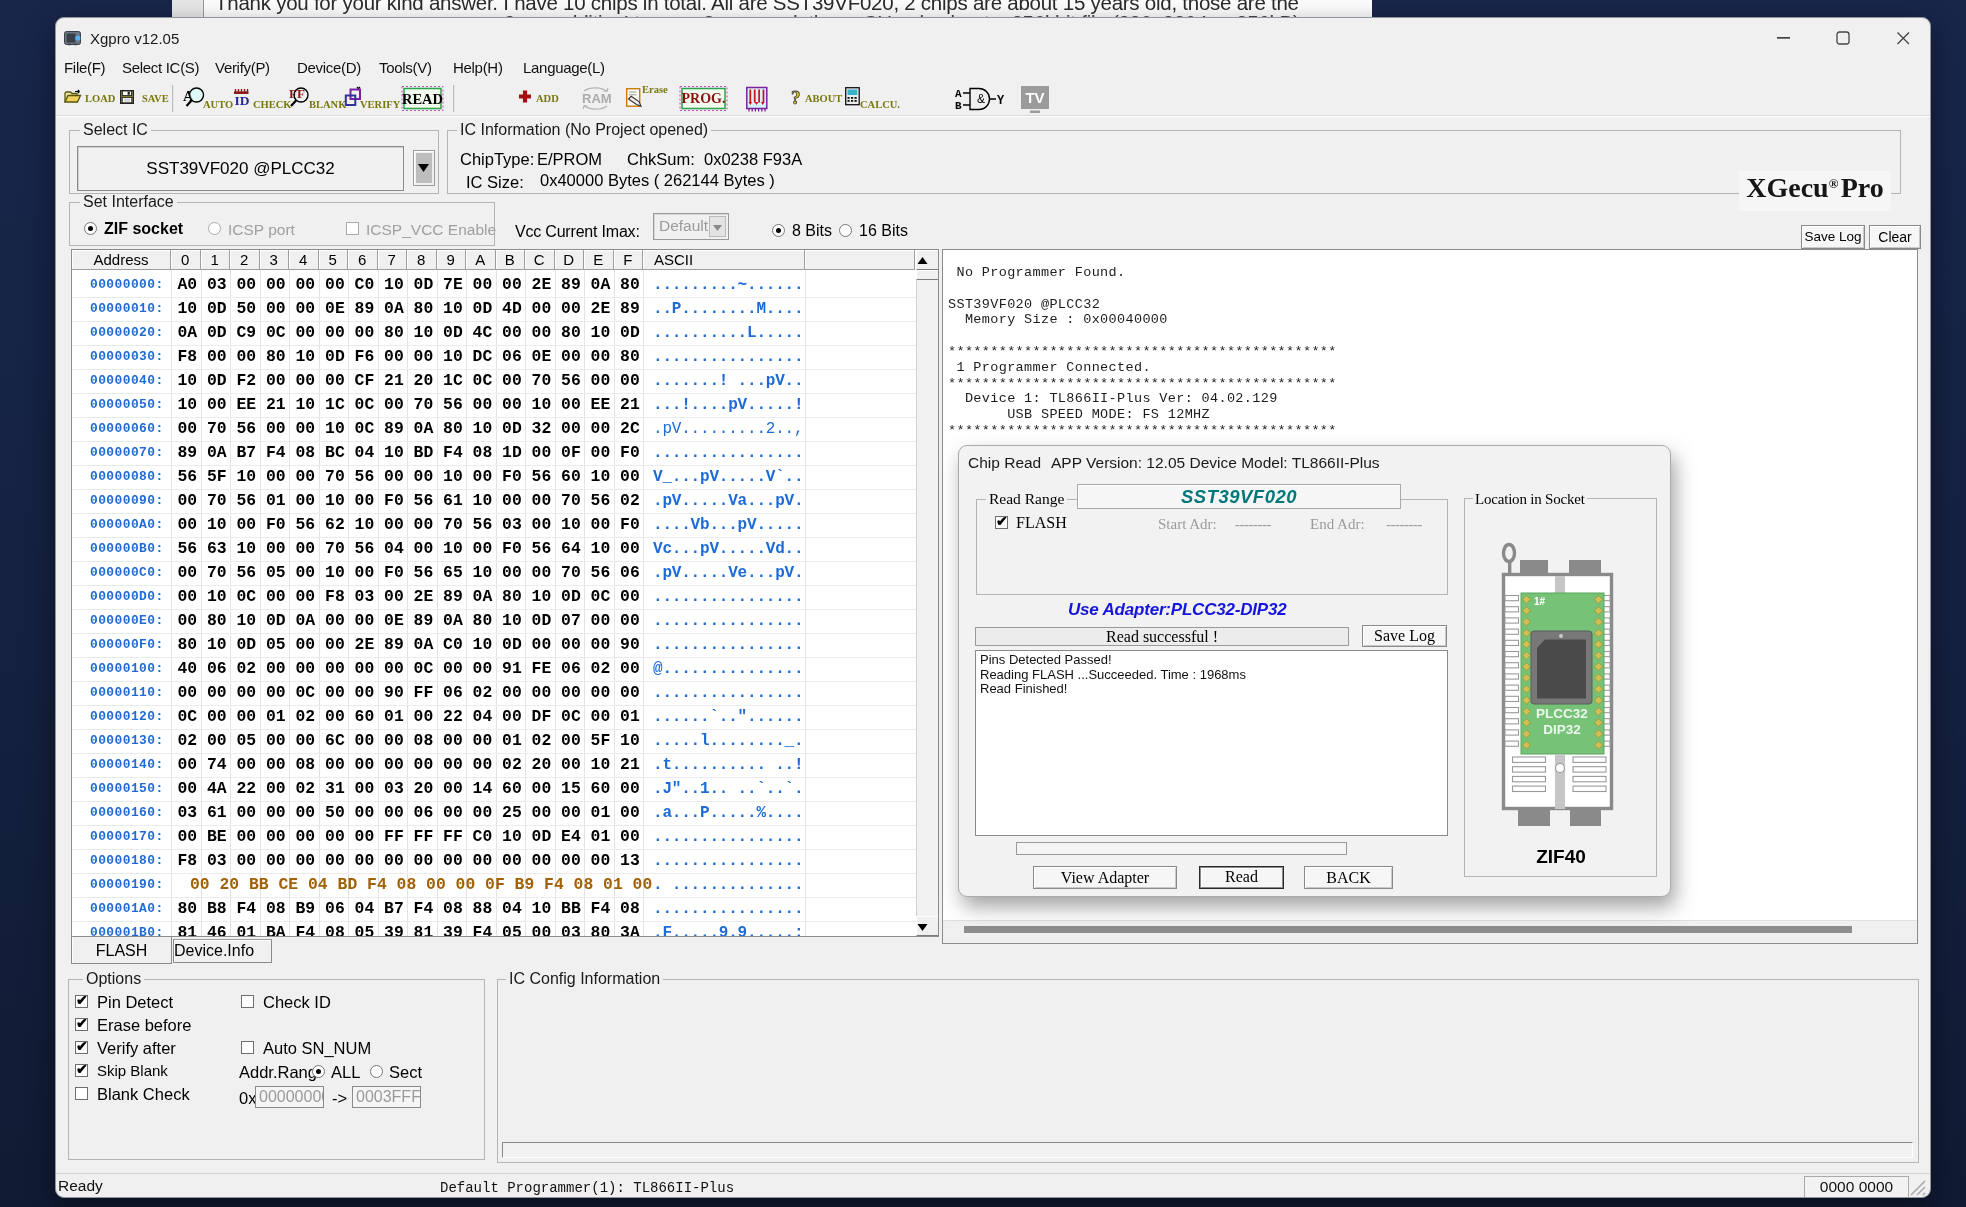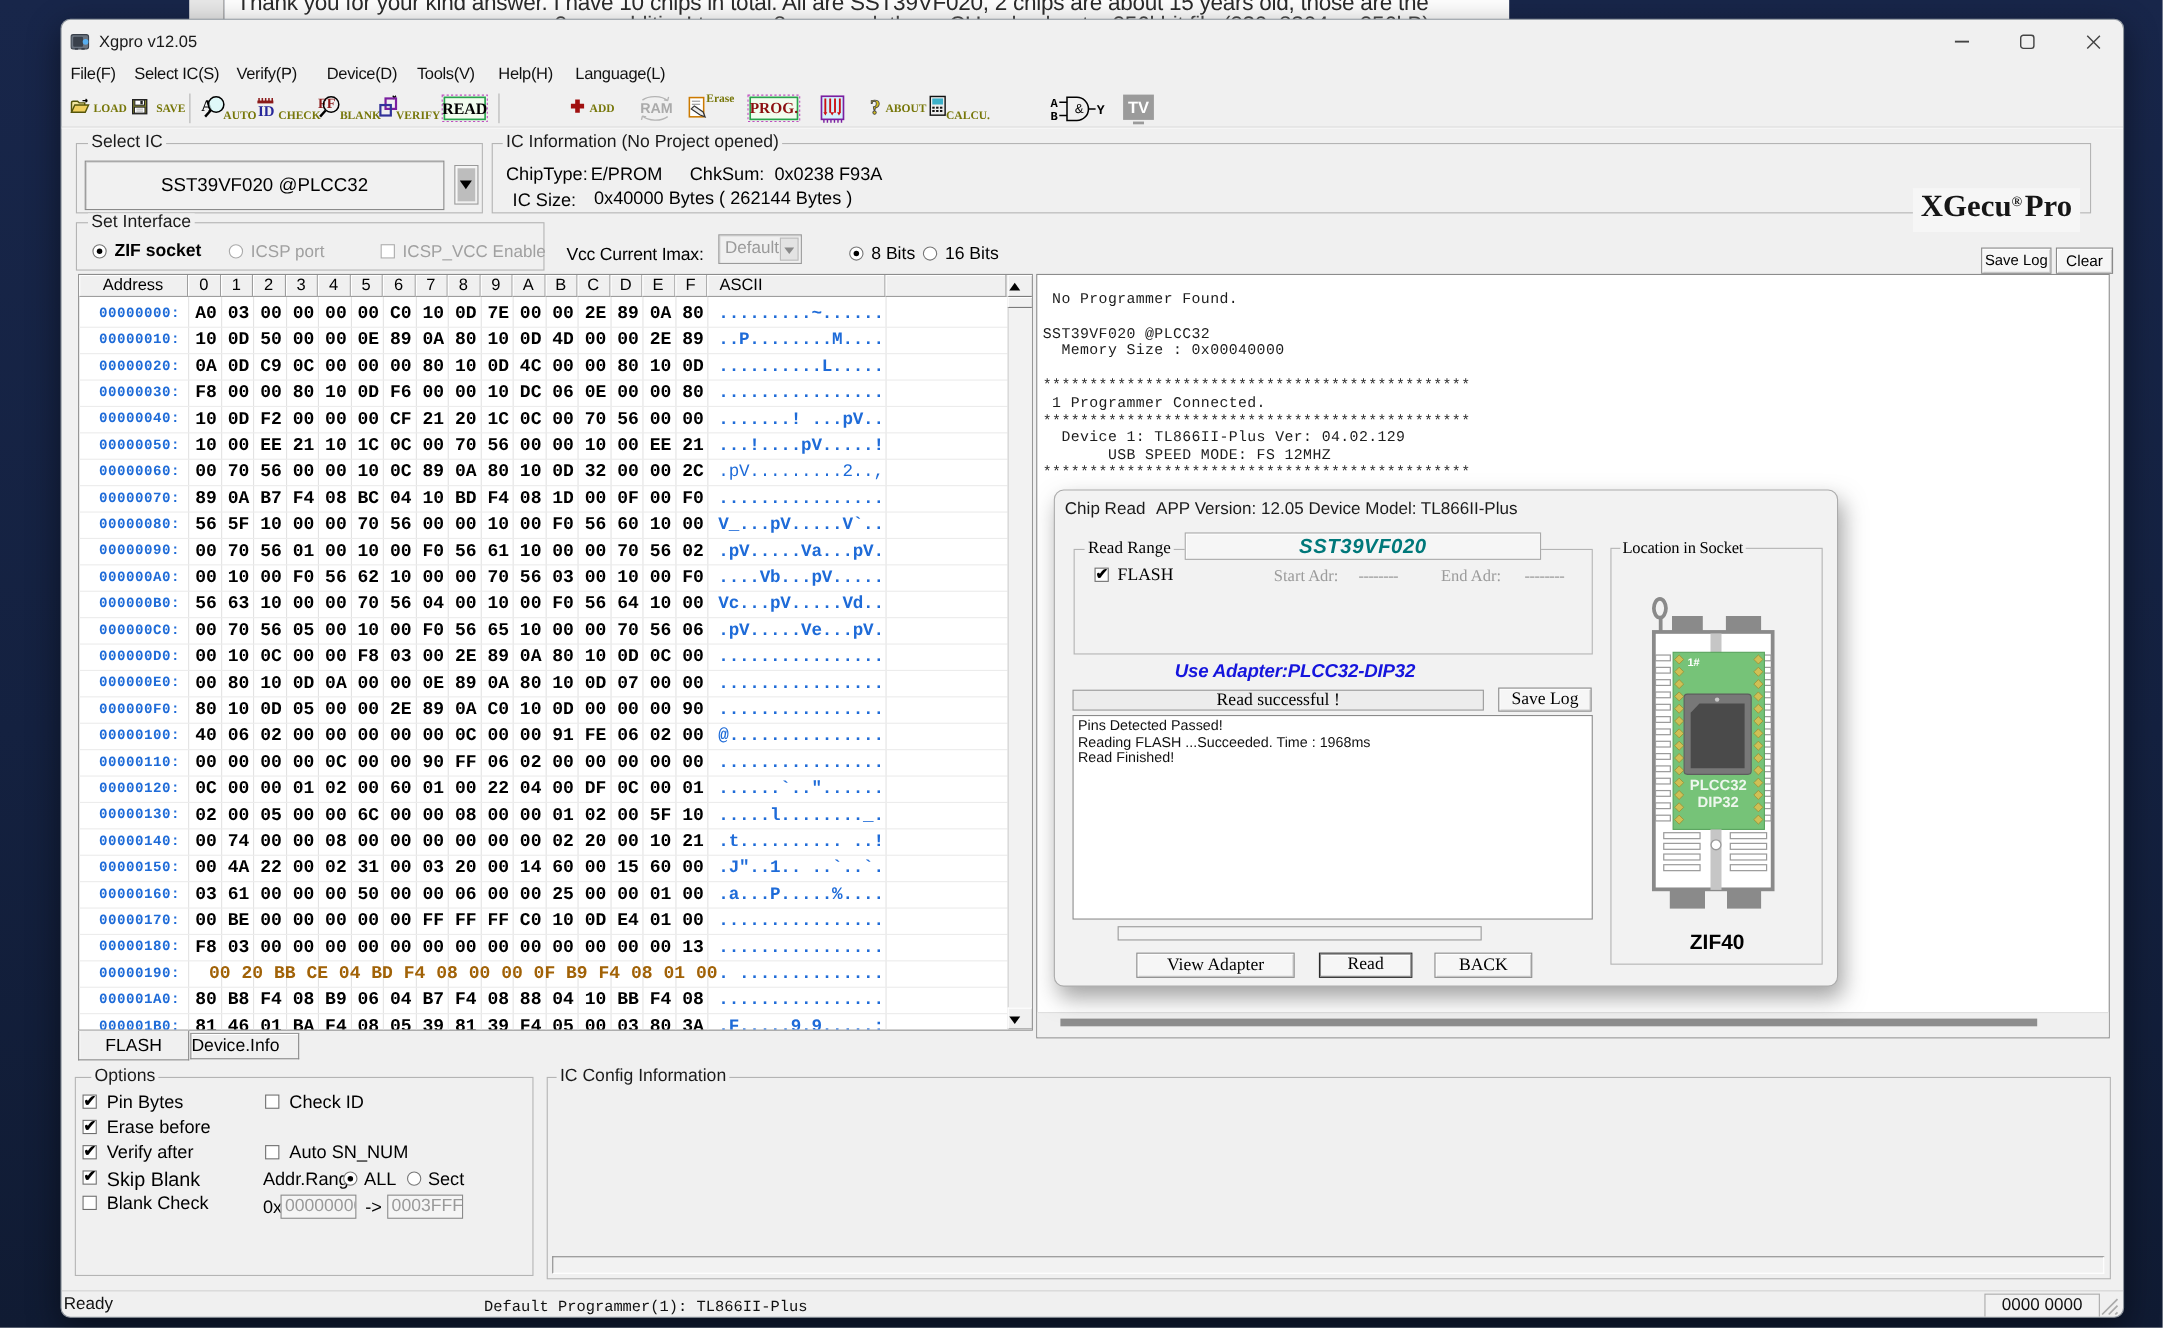--- a/index.html
+++ b/index.html
@@ -493,33 +493,33 @@
           <rect x="1568" y="807" width="31" height="17" fill="#8a8a8a"></rect>
           <text x="1559" y="861" text-anchor="middle" font-family="Liberation Sans" font-weight="bold" font-size="19" fill="#000">ZIF40</text>
         </svg>
       </div>
 </div>
 <div class="grp" style="left:12px;top:961px;width:417px;height:181px;"></div>
 <div class="grplab" style="left:27px;top:953px;height:16px;font-size:16px;line-height:16px">Options</div>
 <div class="cb" style="left:19px;top:977px;width:13px;height:13px;">
       <div class="chk">✔</div>
     </div>
-<div class="abs" style="left:41px;top:975px;height:17px;font-size:16.5px;color:#000">Pin Bytes</div>
+<div class="abs" style="left:41px;top:975px;height:17px;font-size:16.5px;color:#000">Pin Detect</div>
 <div class="cb" style="left:19px;top:1000px;width:13px;height:13px;">
       <div class="chk">✔</div>
     </div>
 <div class="abs" style="left:41px;top:998px;height:17px;font-size:16.5px;color:#000">Erase before</div>
 <div class="cb" style="left:19px;top:1023px;width:13px;height:13px;">
       <div class="chk">✔</div>
     </div>
 <div class="abs" style="left:41px;top:1021px;height:17px;font-size:16.5px;color:#000">Verify after</div>
 <div class="cb" style="left:19px;top:1046px;width:13px;height:13px;">
       <div class="chk">✔</div>
     </div>
-<div class="abs" style="left:41px;top:1044px;height:17px;font-size:18px;color:#000">Skip Blank</div>
+<div class="abs" style="left:41px;top:1044px;height:17px;font-size:15px;color:#000">Skip Blank</div>
 <div class="cb" style="left:19px;top:1069px;width:13px;height:13px;"></div>
 <div class="abs" style="left:41px;top:1067px;height:17px;font-size:16.5px;color:#000">Blank Check</div>
 <div class="cb" style="left:185px;top:977px;width:13px;height:13px;"></div>
 <div class="abs" style="left:207px;top:975px;height:17px;font-size:16.5px;color:#000">Check ID</div>
 <div class="cb" style="left:185px;top:1023px;width:13px;height:13px;"></div>
 <div class="abs" style="left:207px;top:1021px;height:17px;font-size:16.5px;color:#000">Auto SN_NUM</div>
 <div class="abs" style="left:183px;top:1045px;height:17px;font-size:16.5px;color:#000">Addr.Rang</div>
 <div class="rad" style="left:256px;top:1047px;width:13px;height:13px;">
       <div class="raddot"></div>
     </div>

